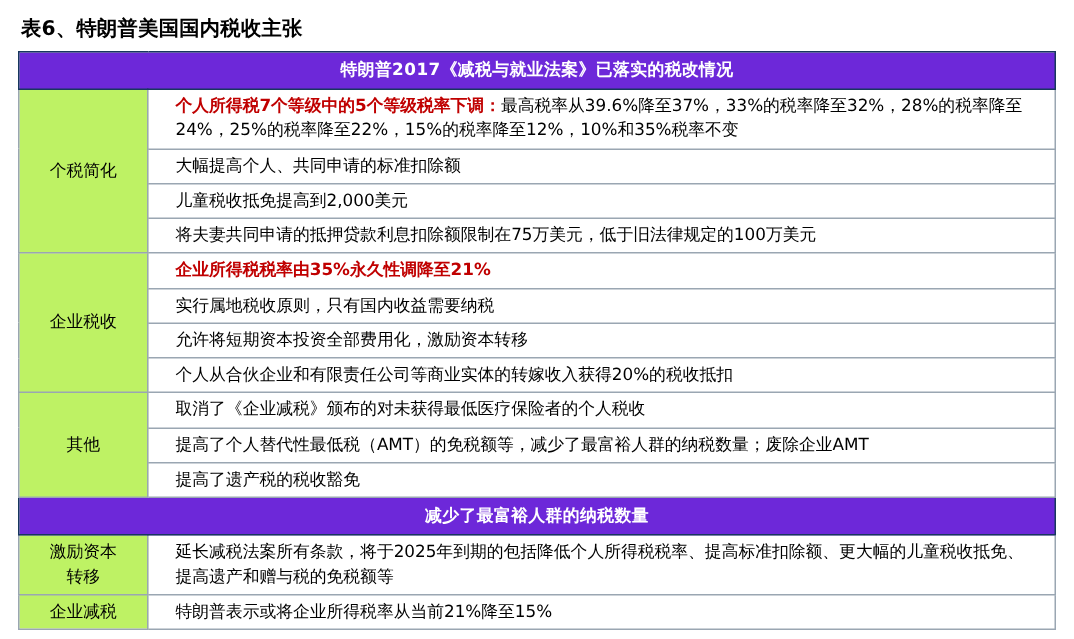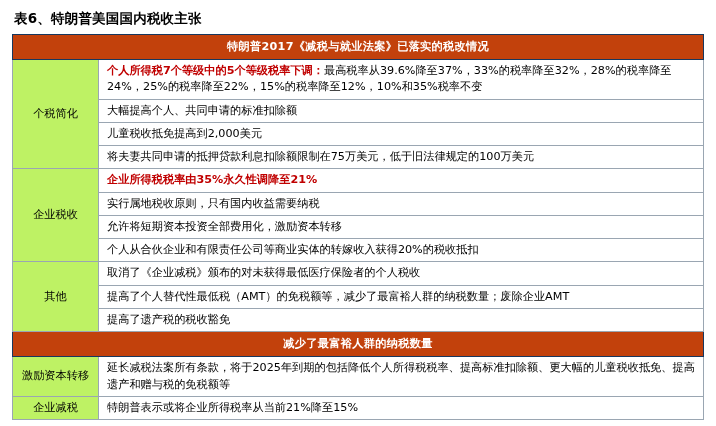--- a/index.html
+++ b/index.html
@@ -29,26 +29,26 @@
     letter-spacing: 0.2px;
   }
   table.main {
     width: 692px;
     border-collapse: collapse;
     table-layout: fixed;
   }
   table.main td {
     border: 1px solid #9aa6b2;
     vertical-align: middle;
-    padding: 3px 8px;
+    padding: 3px 18px;
     font-size: 11.2px;
     line-height: 1.45;
   }
   .band {
-    background: #c2410c;
+    background: #6d28d9;
     color: #ffffff;
     font-weight: bold;
     text-align: center;
     font-size: 12.2px;
     padding: 4px 23px !important;
     border: 1px solid #17375e !important;
     letter-spacing: 0.3px;
   }
   .rowlabel {
     text-align: center;

